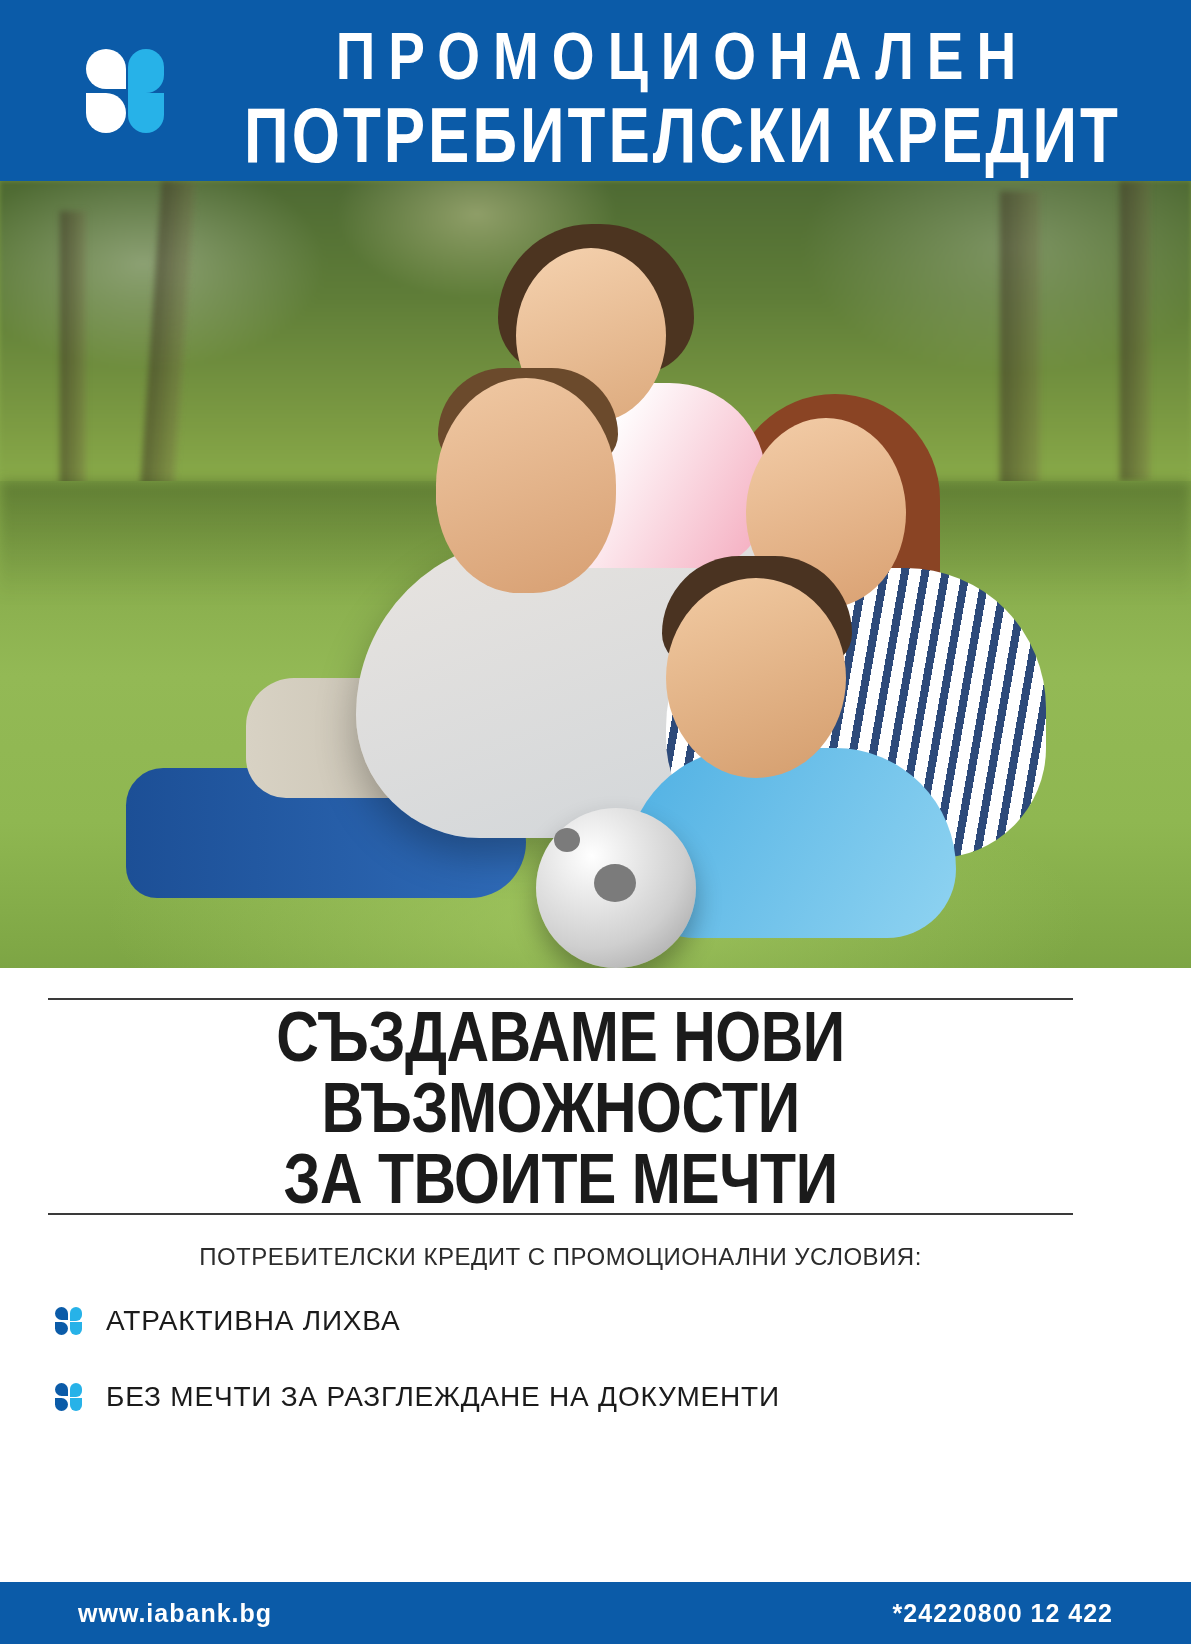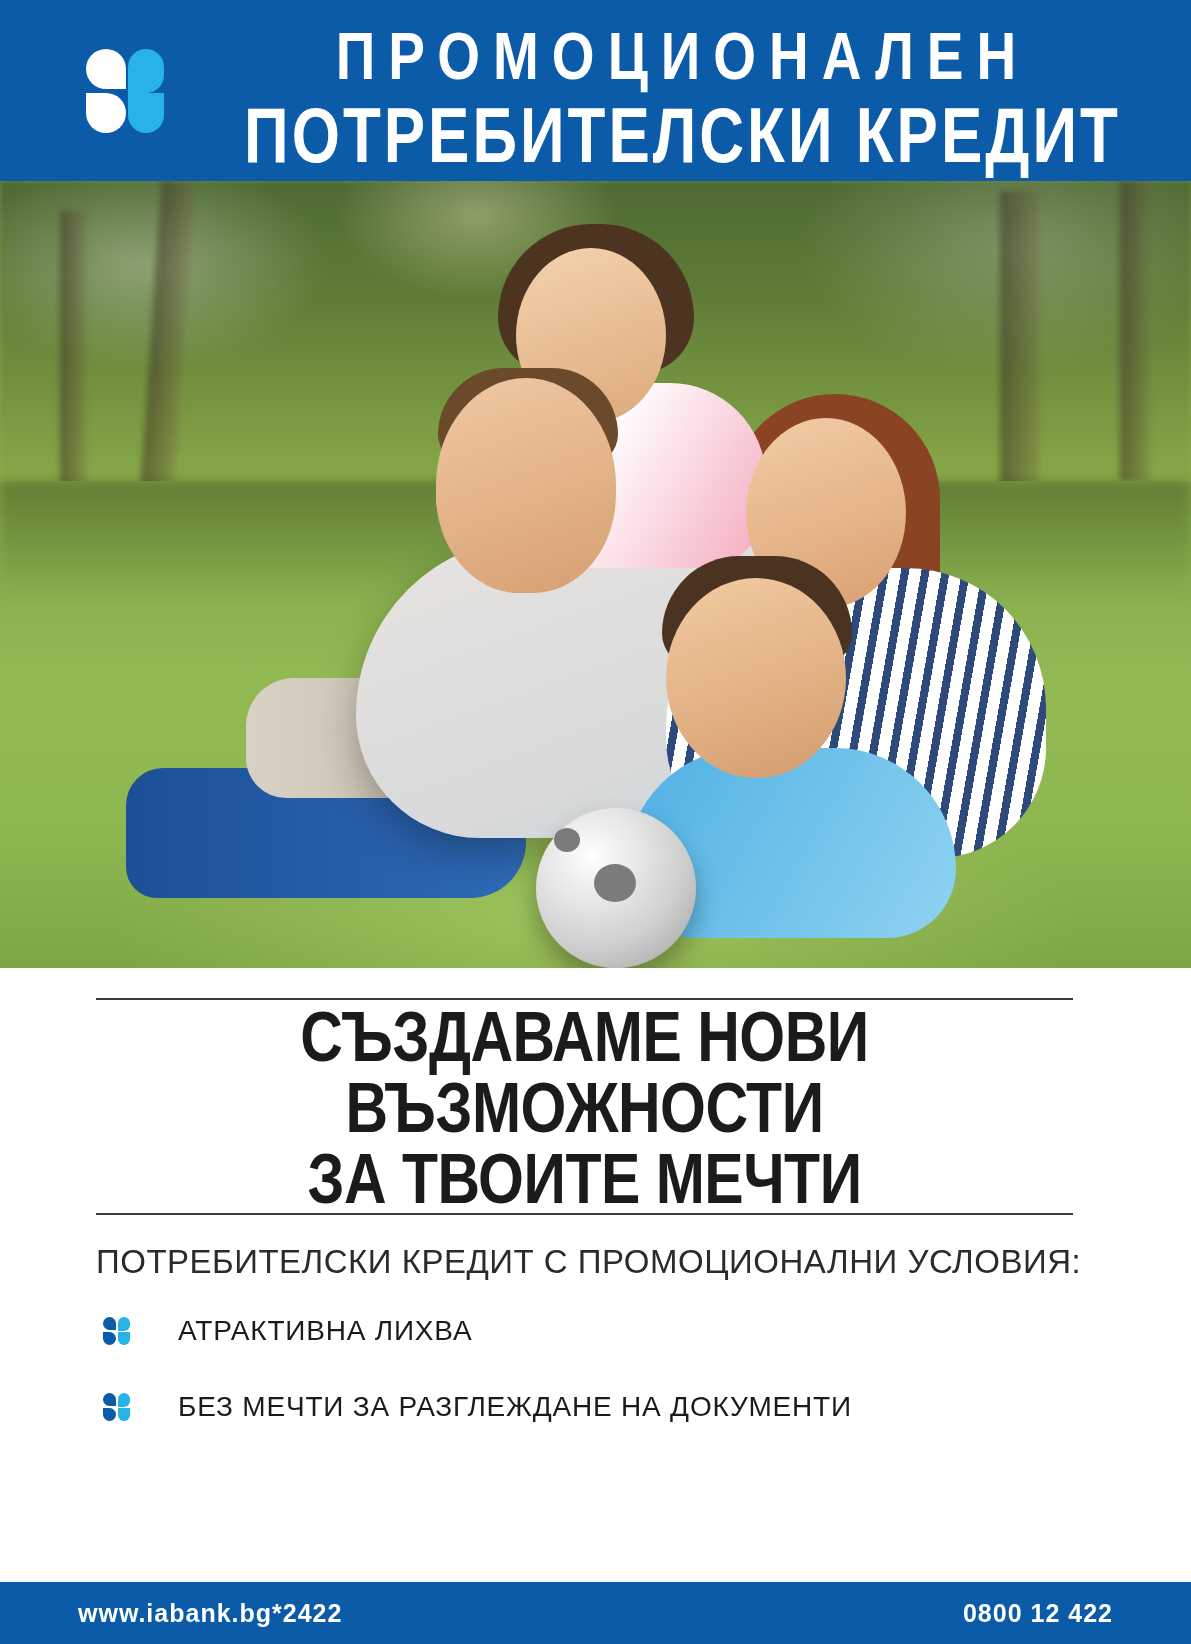--- a/index.html
+++ b/index.html
@@ -222,21 +222,21 @@
     position: absolute;
     background: #7b7b7b;
     border-radius: 50%;
   }
   .ball::before { width: 42px; height: 38px; left: 58px; top: 56px; }
   .ball::after { width: 26px; height: 24px; left: 18px; top: 20px; }
 
   
   .content {
     flex: 1;
-    padding: 30px 118px 0 96px;
+    padding: 30px 118px 0 48px;
     position: relative;
   }
   .rule {
     height: 2px;
     background: #3a3a3a;
     width: 100%;
   }
   .headline {
     text-align: center;
     color: #1b1b1b;
@@ -245,34 +245,33 @@
     line-height: 1.02;
     letter-spacing: -0.5px;
     padding: 18px 0 14px 0;
     transform: scaleY(1.18);
     transform-origin: center center;
   }
   .headline .l2 { display: block; }
   .subhead {
     text-align: center;
     color: #2b2b2b;
-    font-size: 33px;
+    font-size: 24px;
     letter-spacing: 0.5px;
     padding: 28px 0 10px 0;
     white-space: nowrap;
   }
   .bullets {
     margin-top: 24px;
     padding-left: 6px;
   }
   .bullet {
     display: flex;
     align-items: center;
     margin-bottom: 44px;
-    gap: 24px;
   }
   .bullet-icon {
     position: relative;
     width: 30px;
     height: 30px;
     flex: 0 0 30px;
     margin-right: 22px;
   }
   .bullet-icon .q {
     position: absolute;
@@ -294,21 +293,21 @@
     background: #0b5ba8;
     display: flex;
     align-items: center;
     justify-content: space-between;
     padding: 0 78px;
     color: #ffffff;
     font-weight: bold;
     font-size: 25px;
     letter-spacing: 1px;
   }
-  .footer .mid { flex: 1; text-align: left; }
+  .footer .mid { flex: 1; text-align: right; }
   .footer .right { text-align: right; }
 </style>
 </head>
 <body>
 
 <div class="poster">
 
   <div class="header">
     <div class="logo-mark">
       <span class="q logo-tl"></span>

